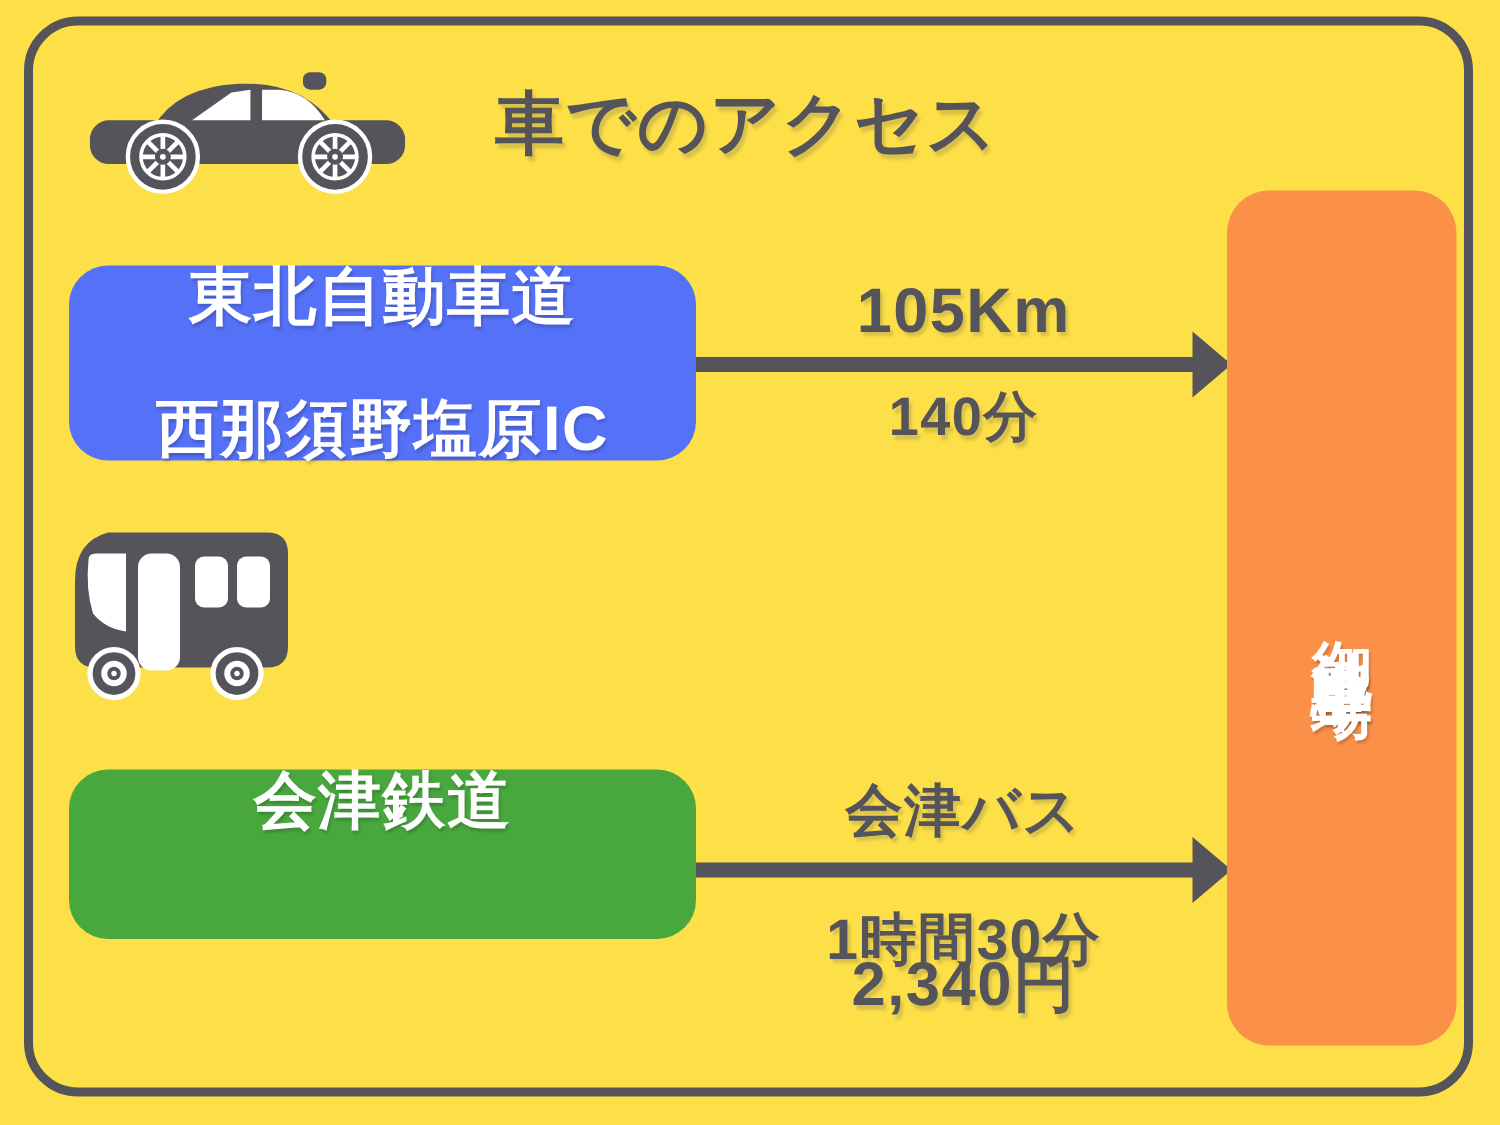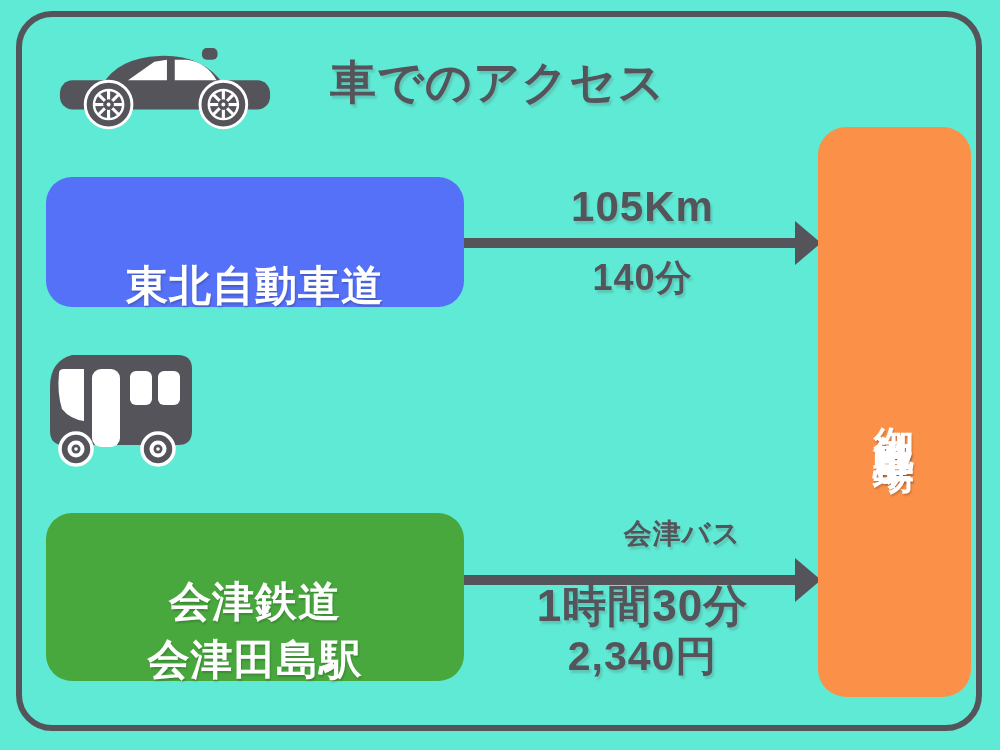--- a/index.html
+++ b/index.html
@@ -4,21 +4,21 @@
 <style>
   html, body {
     margin: 0;
     padding: 0;
     background: #ffffff;
   }
   .canvas {
     position: relative;
     width: 1000px;
     height: 750px;
-    background: #5eead4;
+    background: #fde047;
     overflow: hidden;
     font-family: "Liberation Sans", "DejaVu Sans", sans-serif;
     font-weight: bold;
   }
   .frame {
     position: absolute;
     left: 16px;
     top: 11px;
     width: 966px;
     height: 720px;
@@ -60,38 +60,38 @@
     font-size: 44px;
   }
   .origin-box {
     position: absolute;
     left: 46px;
     width: 418px;
     border-radius: 26px;
     display: flex;
     flex-direction: column;
     align-items: center;
-    justify-content: flex-end;
+    justify-content: space-between;
     gap: 16px;
     color: #ffffff;
     font-weight: 900;
     font-size: 42px;
     line-height: 1;
     letter-spacing: 1px;
     text-shadow: 1px 2px 2px rgba(0,0,0,0.18);
     box-sizing: border-box;
   }
   .origin-car {
     top: 177px;
     height: 130px;
     background: #5571F7;
   }
   .origin-public {
     top: 513px;
-    height: 168px;
+    height: 113px;
     background: #48A83E;
   }
   .arrow {
     position: absolute;
     left: 464px;
     width: 357px;
     height: 44px;
   }
   .arrow-car { top: 221px; }
   .arrow-public { top: 558px; }
@@ -119,22 +119,22 @@
     width: 357px;
     text-align: center;
     color: #55545A;
     font-weight: 900;
     white-space: nowrap;
     letter-spacing: 1px;
     text-shadow: 2px 3px 2px rgba(85,84,90,0.22);
   }
   .lbl-distance { top: 183px; font-size: 42px; }
   .lbl-minutes  { top: 254px; font-size: 36px; }
-  .lbl-busname  { top: 515px; font-size: 28px; padding-left: 40px; }
-  .lbl-duration { top: 577px; font-size: 44px; }
+  .lbl-busname  { top: 515px; font-size: 38px; }
+  .lbl-duration { top: 601px; font-size: 38px; }
   .lbl-fare     { top: 629px; font-size: 41px; }
   .destination {
     position: absolute;
     left: 818px;
     top: 127px;
     width: 153px;
     height: 570px;
     background: #FB9149;
     border-radius: 28px;
     display: flex;
@@ -181,20 +181,21 @@
       <path d="M72,38 L99,19 L112,17 L112,38 Z" fill="#ffffff"></path>
       <path d="M120,17 L132,17 Q152,19 163,38 L120,38 Z" fill="#ffffff"></path>
       <use href="#wheel" transform="translate(52,63)"></use>
       <use href="#wheel" transform="translate(170,63)"></use>
     </svg>
   </div>
   <div class="section-title title-car">車でのアクセス</div>
 
   <div class="origin-box origin-car">
     <div>東北自動車道</div>
+    <div>西那須野塩原IC</div>
   </div>
 
   <div class="route-label lbl-distance">105Km</div>
 
   <div class="arrow arrow-car">
     <div class="shaft"></div>
     <div class="head"></div>
   </div>
 
   <div class="route-label lbl-minutes">140分</div>
@@ -216,21 +217,20 @@
         <circle r="16" fill="#55545A" stroke="#ffffff" stroke-width="3.5"></circle>
         <circle r="8.5" fill="#ffffff"></circle>
         <circle r="4.5" fill="#55545A"></circle>
         <circle r="1.8" fill="#ffffff"></circle>
       </g>
     </svg>
   </div>
 
   <div class="origin-box origin-public">
     <div>会津鉄道</div>
-    <div>会津田島駅</div>
   </div>
 
   <div class="route-label lbl-busname">会津バス</div>
 
   <div class="arrow arrow-public">
     <div class="shaft"></div>
     <div class="head"></div>
   </div>
 
   <div class="route-label lbl-duration">1時間30分</div>

